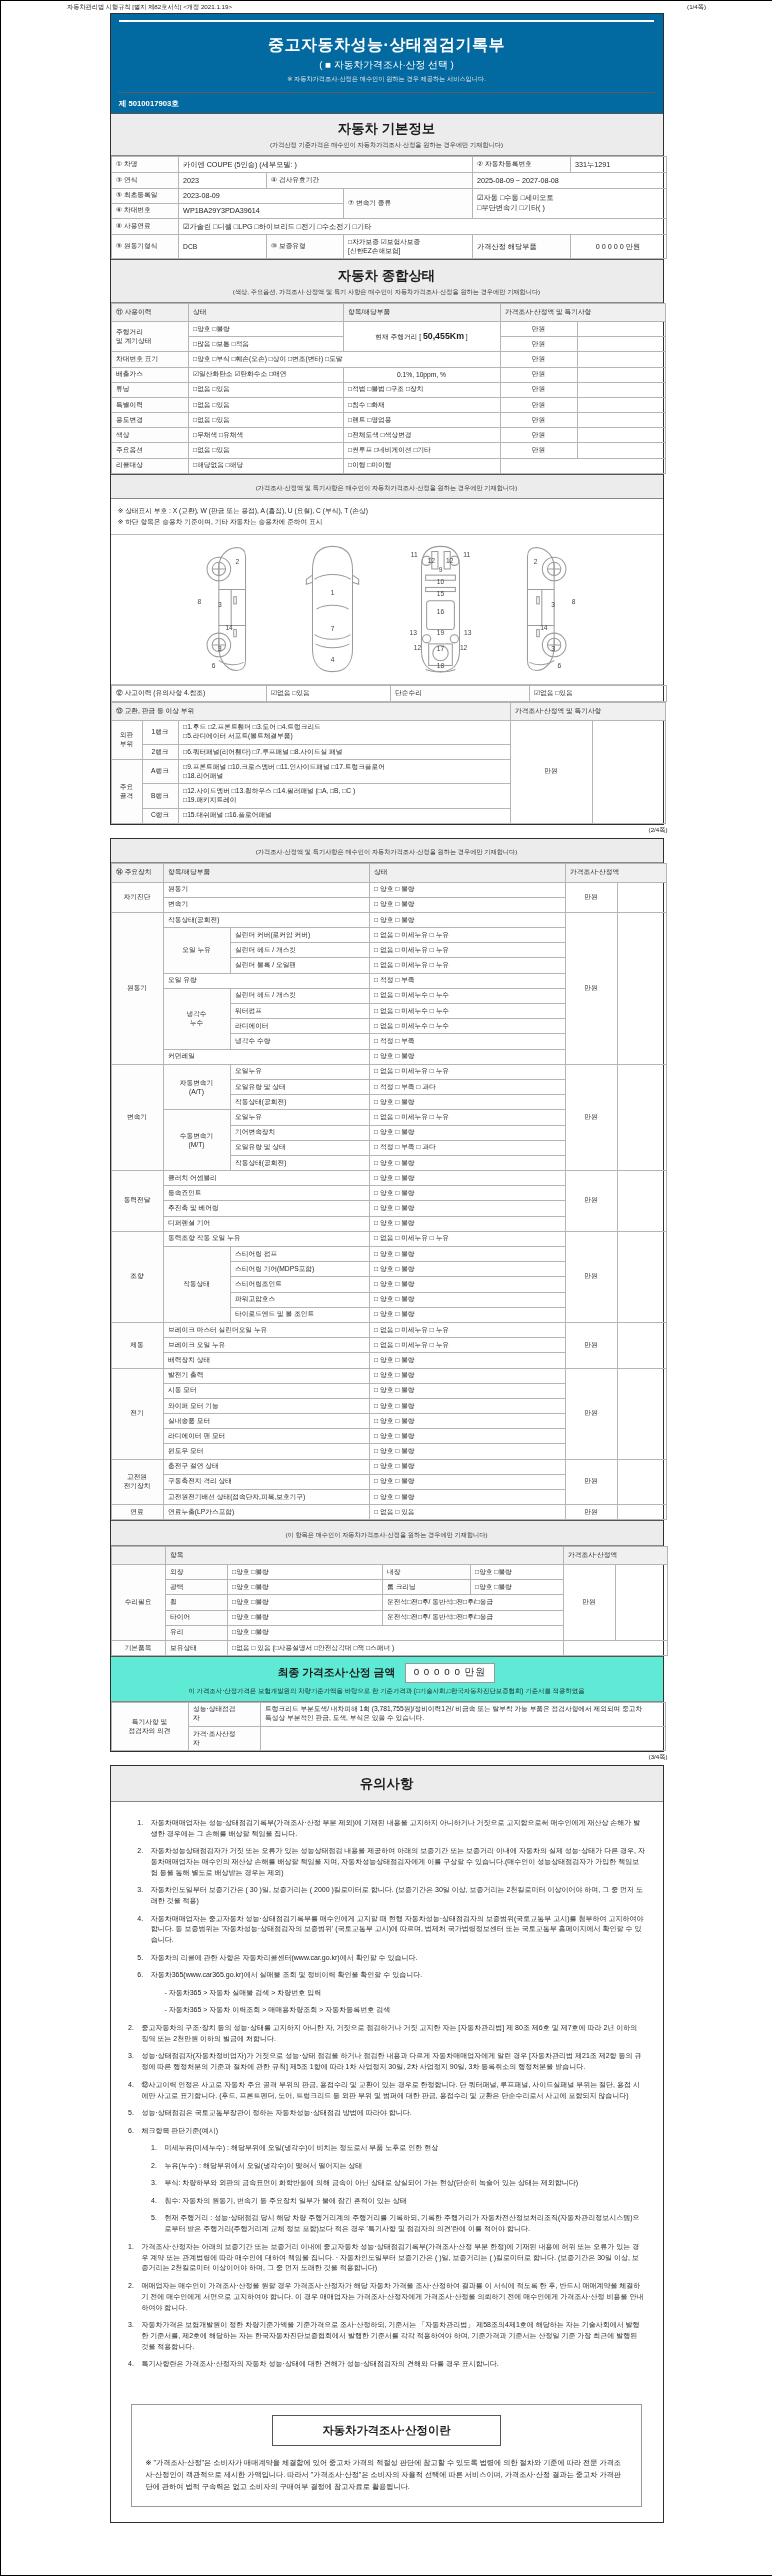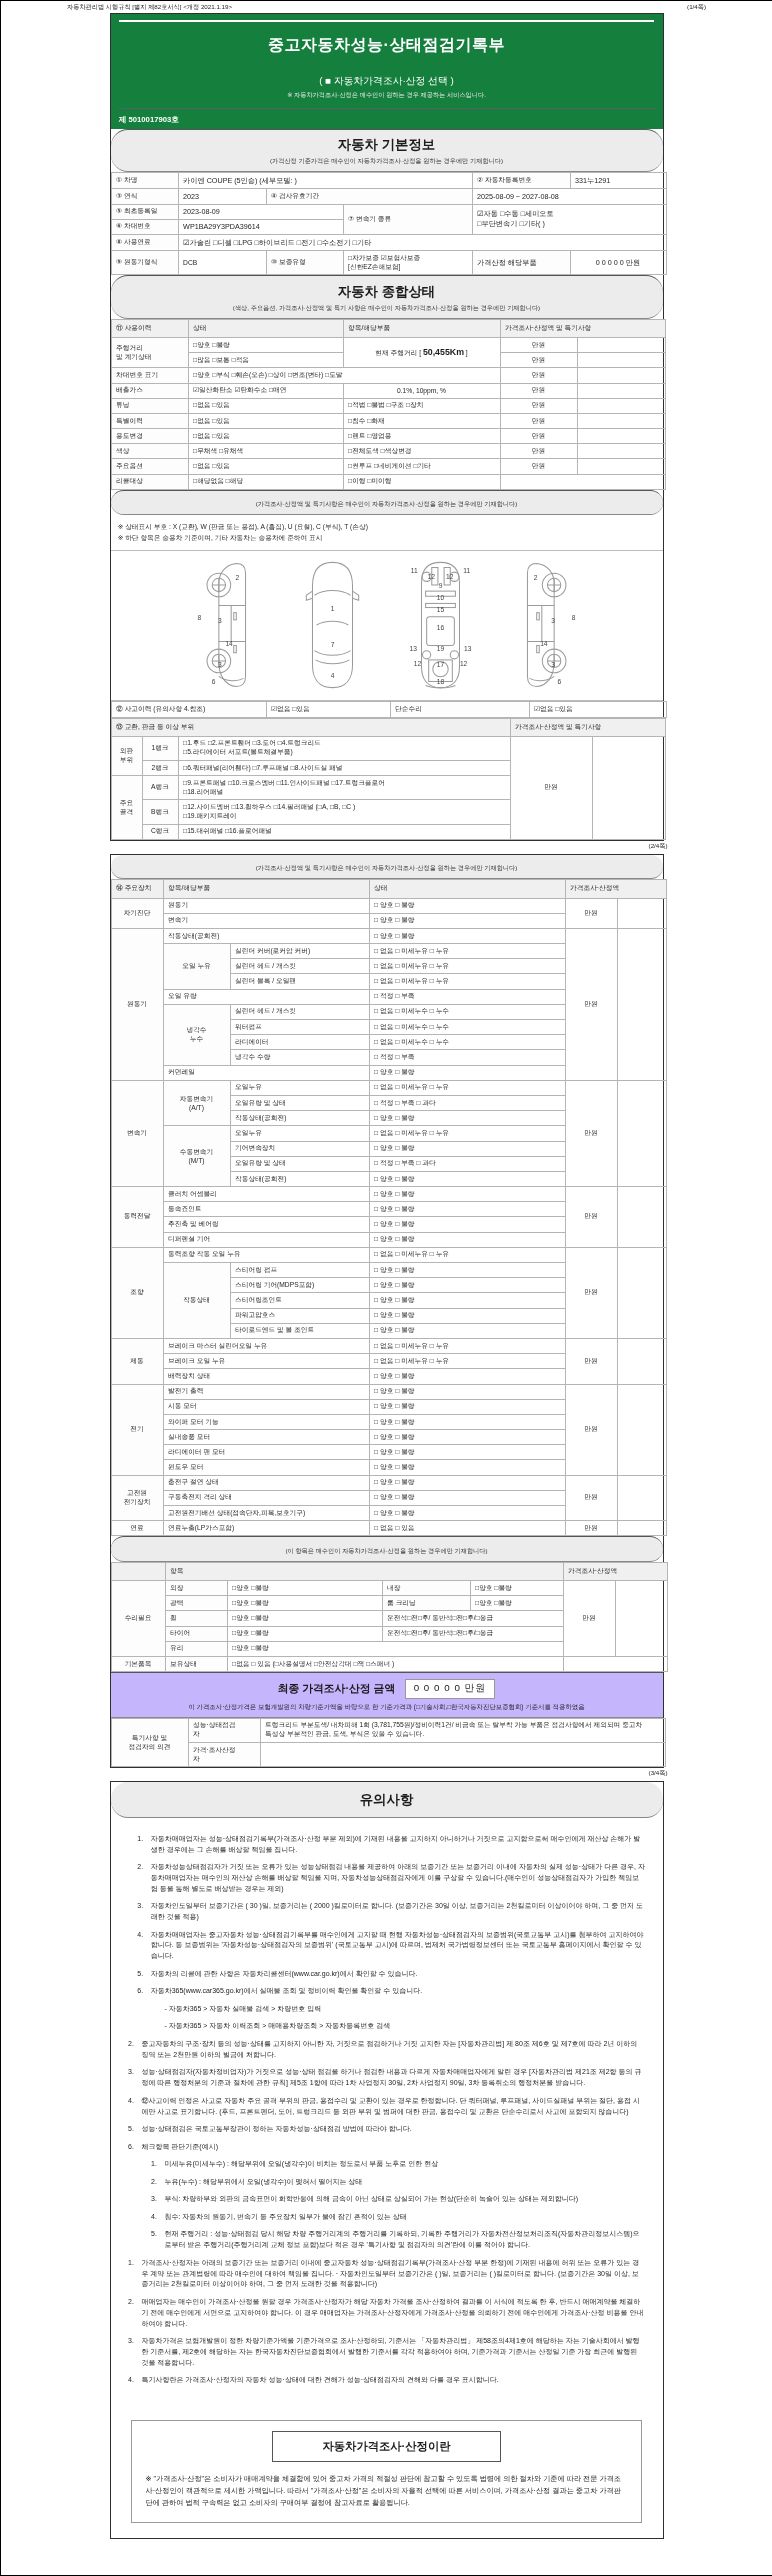--- a/index.html
+++ b/index.html
@@ -5,30 +5,30 @@
   html,body{margin:0;padding:0;background:#888;}
   .page{width:773px;height:2576px;margin:0 auto;background:#fff;border:1px solid #000;
         box-sizing:border-box;position:relative;overflow:hidden;
         font-family:"Liberation Sans","DejaVu Sans",sans-serif;color:#1c1c1c;}
   .metaRow{width:639px;margin:2.1px auto 1px auto;display:flex;justify-content:space-between;
            font-size:6.2px;color:#222;}
   .inner{width:554px;margin:0 auto;}
   .pagebox{border:1.5px solid #2f2f2f;border-left-width:1px;border-right-width:1px;background:#fff;}
   .marker{width:562px;margin:1px auto 3.1px auto;text-align:right;font-size:6.2px;color:#222;}
   
-  .titleblock{background:#15803d;color:#fff;padding:5.2px 7.2px 0 7.2px;}
+  .titleblock{background:#0369a1;color:#fff;padding:5.2px 7.2px 0 7.2px;}
   .wline{height:1.5px;background:#fff;margin:1px 1px 13.4px 1px;}
   .h1{font-size:16px;font-weight:bold;text-align:center;letter-spacing:0.5px;margin:0;}
-  .sub1{font-size:9.8px;text-align:center;margin-top:19px;}
+  .sub1{font-size:9.8px;text-align:center;margin-top:3px;}
   .sub2{font-size:6.2px;text-align:center;margin-top:3.1px;color:#e8e8e8;}
   .docno{font-size:7.7px;font-weight:bold;text-align:left;padding:5.2px 1px 4.1px 1px;margin-top:8.2px;
          border-top:0.5px solid #5b5e63;}
   
   .band{background:#ececec;border-top:1px solid #555;border-bottom:0.5px solid #888;
-        text-align:center;padding:6.2px 5.2px 5.2px 5.2px;border-radius:17px;}
+        text-align:center;padding:6.2px 5.2px 5.2px 5.2px;}
   .band .bt{font-size:13.4px;font-weight:bold;margin:0;}
   .band .bn{font-size:6.2px;margin-top:3.1px;color:#333;}
   
   table{width:100%;border-collapse:collapse;table-layout:fixed;}
   td{border:0.5px solid #b5b5b5;padding:2.6px 4.6px;font-size:6.7px;vertical-align:middle;
      white-space:pre-line;word-break:keep-all;}
   .hd{background:#f0f0f0;font-size:6.7px;padding:4.1px 4.6px;}
   .lab{background:#fdfdfd;}
   .grp{text-align:center;}
   .sub{text-align:center;}
@@ -44,21 +44,21 @@
   .dg-stroke{stroke:#9b9b9b;fill:none;stroke-width:2;}
   .dg-num{font-size:13px;fill:#444;font-family:"Liberation Sans",sans-serif;}
   
   .noticeBody{padding:9.3px 17.5px 13.4px 17.5px;}
   .nhead{font-size:8.8px;font-weight:bold;margin:8.2px 0 7.2px 0;padding-bottom:7.2px;border-bottom:0.5px solid #ccc;}
   .nitem{display:flex;margin:6.7px 0;font-size:7px;line-height:1.55;}
   .nitem .nn{width:13.4px;flex:none;}
   .ind1{margin-left:9.3px;}
   .ind2{margin-left:23px;}
   
-  .finalband{background:#c4b5fd;border-top:1px solid #555;border-bottom:0.5px solid #888;
+  .finalband{background:#5eead4;border-top:1px solid #555;border-bottom:0.5px solid #888;
              text-align:center;padding:6.2px 0 5.2px 0;}
   .finalrow{display:flex;justify-content:center;align-items:center;gap:9.3px;}
   .finalrow .fl{font-size:10.8px;font-weight:bold;}
   .finalrow .fa{font-size:9.8px;border:0.5px solid #999;background:#fff;padding:2.1px 8.2px;letter-spacing:1px;}
   .finalnote{font-size:6.4px;margin-top:4.1px;}
   
   .pibox{margin:13.4px 20.6px 15.5px 20.6px;border:0.5px solid #9a9a9a;padding:10.3px 13.4px 12.4px 13.4px;}
   .pititle{width:227px;margin:0 auto;border:0.5px solid #555;text-align:center;font-size:11.3px;
            font-weight:bold;padding:7.2px 0;}
   .pibody{font-size:7.2px;line-height:1.7;margin-top:10.3px;}

